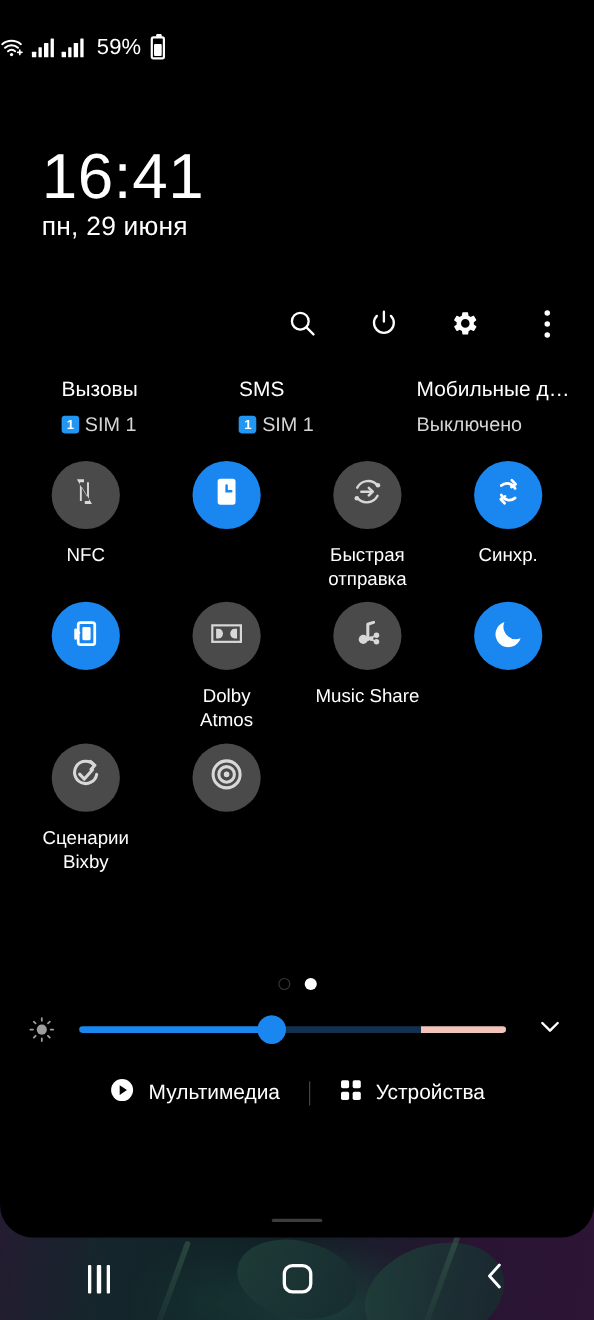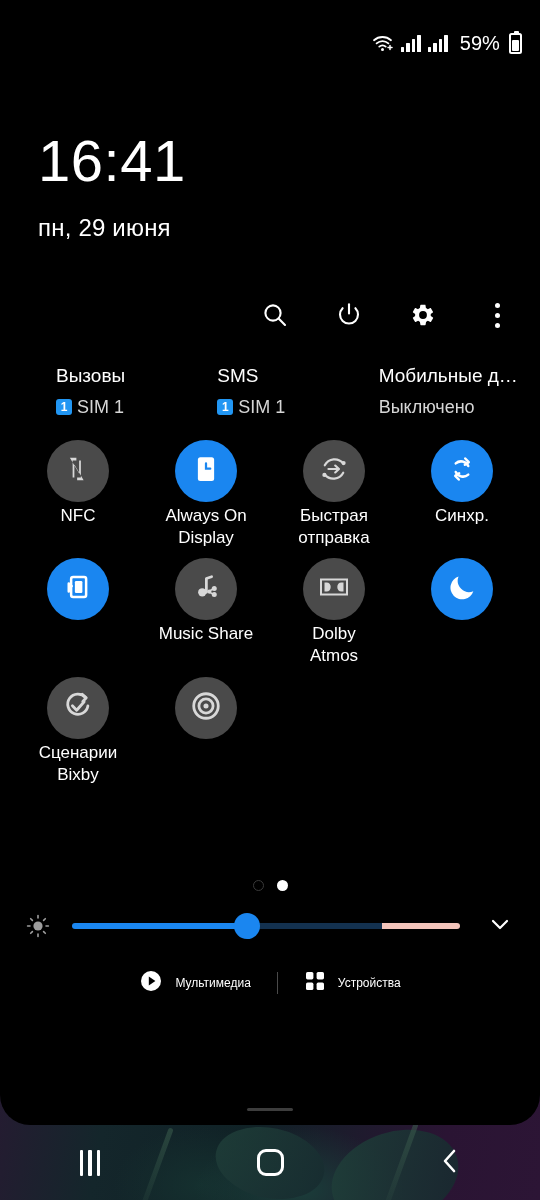--- a/index.html
+++ b/index.html
@@ -38,21 +38,21 @@
     position:absolute; left:0; top:0; width:540px; height:1125px;
     background:#000;
     border-bottom-left-radius:30px;
     border-bottom-right-radius:30px;
     overflow:hidden;
   }
 
   
   #statusbar {
     height:86px; display:flex; align-items:center;
-    justify-content:flex-end; padding:0 18px 0 0; gap:7px;
+    justify-content:flex-start; padding:0 18px 0 0; gap:7px;
   }
   .sb-icon { display:flex; align-items:flex-end; }
   .bars { display:flex; align-items:flex-end; gap:2px; height:17px; }
   .bars i { display:block; width:3.5px; background:#fff; border-radius:.5px; }
   .bars i:nth-child(1){height:5px;} .bars i:nth-child(2){height:9px;}
   .bars i:nth-child(3){height:13px;} .bars i:nth-child(4){height:17px;}
   #battery-text { color:#fff; font-size:20px; letter-spacing:.1px; margin-left:5px; }
   #battery-icon {
     width:13px; height:21px; border:2px solid #fff; border-radius:2.5px;
     position:relative; margin-left:2px;
@@ -66,21 +66,21 @@
     height:59%; background:#fff; border-radius:1px;
   }
 
   
   #clock-area { padding:46px 0 0 38px; }
   #clock-time {
     color:#fff; font-size:58px; font-weight:300; line-height:1;
     letter-spacing:.5px;
   }
   #clock-date {
-    color:#fff; font-size:24px; font-weight:400; margin-top:24px;
+    color:#fff; font-size:24px; font-weight:400; margin-top:3px;
     letter-spacing:.2px;
   }
 
   
   #toolbar {
     display:flex; justify-content:flex-end; align-items:center;
     gap:40px; padding:56px 26px 0 0;
   }
   .tb-btn {
     width:34px; height:34px; display:flex; align-items:center; justify-content:center;
@@ -111,21 +111,21 @@
     row-gap:10px; padding:22px 14px 0 14px;
   }
   .tile { display:flex; flex-direction:column; align-items:center; cursor:pointer; }
   .tile-circle {
     width:62px; height:62px; border-radius:50%;
     display:flex; align-items:center; justify-content:center;
   }
   .tile-circle.on  { background:#1a86f0; }
   .tile-circle.off { background:#4a4a4a; }
   .tile-label {
-    margin-top:3px; color:#fff; font-size:17px; line-height:1.28;
+    margin-top:13px; color:#fff; font-size:17px; line-height:1.28;
     text-align:center; width:112px; white-space:pre-line;
   }
 
   
   #pager { display:flex; justify-content:center; gap:13px; padding:95px 0 0 0; }
   .dot { width:11px; height:11px; border-radius:50%; }
   .dot.inactive { background:transparent; border:1.5px solid #3a3a3a; }
   .dot.active { background:#fff; }
 
   
@@ -149,21 +149,21 @@
     background:#1a86f0; border-radius:50%;
   }
   #brightness-expand { width:44px; display:flex; justify-content:center; flex:none; cursor:pointer; }
 
   
   #bottom-actions {
     display:flex; align-items:center; justify-content:center;
     gap:0; padding:28px 0 0 0;
   }
   .ba-item { display:flex; align-items:center; gap:12px; cursor:pointer; padding:0 26px; }
-  .ba-label { color:#fff; font-size:12px; }
+  .ba-label { color:#fff; font-size:19px; }
   .ba-divider { width:1px; height:22px; background:#4a4a4a; }
 
   #panel-handle {
     position:absolute; left:50%; transform:translateX(-50%);
     bottom:14px; width:46px; height:3px; border-radius:2px; background:#3d3d3d;
   }
 
   
   #navbar {
     position:absolute; left:0; bottom:0; width:540px; height:75px;
@@ -288,22 +288,20 @@
 
     <div class="tile">
       <div class="tile-circle on">
         <span>
           <svg width="30" height="30" viewBox="0 0 24 24">
             <rect x="5.5" y="2.5" width="13" height="19" rx="2" fill="#fff"></rect>
             <path d="M12 7.5v4.2h3.4" stroke="#1a86f0" stroke-width="1.8" fill="none" stroke-linecap="round"></path>
           </svg>
         </span>
       </div>
-      <div class="tile-label">Always On
-Display</div>
     </div>
 
     <div class="tile">
       <div class="tile-circle off">
         <span>
           <svg width="32" height="32" viewBox="0 0 26 26">
             <path d="M20.5 8.5A9 9 0 0 0 5.5 10" stroke="#d8d8d8" stroke-width="1.8" fill="none" stroke-linecap="round"></path>
             <path d="M5.5 17.5a9 9 0 0 0 15-1.5" stroke="#d8d8d8" stroke-width="1.8" fill="none" stroke-linecap="round"></path>
             <circle cx="20.8" cy="8.2" r="1.7" fill="#d8d8d8"></circle>
             <circle cx="5.2" cy="17.8" r="1.7" fill="#d8d8d8"></circle>
@@ -338,45 +336,45 @@
             <rect x="9.5" y="7.2" width="6" height="9.6" rx="1" fill="#fff"></rect>
             <path d="M4.6 15.5 V9.2 l2.4 2.2" stroke="#fff" stroke-width="2" fill="none" stroke-linecap="round" stroke-linejoin="round"></path>
           </svg>
         </span>
       </div>
     </div>
 
     <div class="tile">
       <div class="tile-circle off">
         <span>
+          <svg width="32" height="24" viewBox="0 0 32 24">
+            <rect x="3" y="4.5" width="26" height="15" stroke="#d8d8d8" stroke-width="2" fill="none"></rect>
+            <path d="M6.5 7.5h2.2c2.4 0 4 1.9 4 4.5s-1.6 4.5-4 4.5H6.5z" fill="#d8d8d8"></path>
+            <path d="M25.5 7.5h-2.2c-2.4 0-4 1.9-4 4.5s1.6 4.5 4 4.5h2.2z" fill="#d8d8d8"></path>
+          </svg>
+        </span>
+      </div>
+      <div class="tile-label">Dolby
+Atmos</div>
+    </div>
+
+    <div class="tile">
+      <div class="tile-circle off">
+        <span>
           <svg width="30" height="30" viewBox="0 0 24 24">
             <circle cx="9" cy="16.2" r="3.3" fill="#d8d8d8"></circle>
             <path d="M12.3 16.2V5.2l4.2-1.4" stroke="#d8d8d8" stroke-width="2.2" fill="none" stroke-linecap="round" stroke-linejoin="round"></path>
             <circle cx="18.6" cy="13.2" r="2" fill="#d8d8d8"></circle>
             <circle cx="14.6" cy="15.6" r="1.7" fill="#d8d8d8"></circle>
             <circle cx="18.6" cy="18" r="2" fill="#d8d8d8"></circle>
             <path d="M14.8 15.2 17.6 13.6M14.8 16.2 17.6 17.6" stroke="#d8d8d8" stroke-width="1.3"></path>
           </svg>
         </span>
       </div>
       <div class="tile-label">Music Share</div>
-    </div>
-
-    <div class="tile">
-      <div class="tile-circle off">
-        <span>
-          <svg width="32" height="24" viewBox="0 0 32 24">
-            <rect x="3" y="4.5" width="26" height="15" stroke="#d8d8d8" stroke-width="2" fill="none"></rect>
-            <path d="M6.5 7.5h2.2c2.4 0 4 1.9 4 4.5s-1.6 4.5-4 4.5H6.5z" fill="#d8d8d8"></path>
-            <path d="M25.5 7.5h-2.2c-2.4 0-4 1.9-4 4.5s1.6 4.5 4 4.5h2.2z" fill="#d8d8d8"></path>
-          </svg>
-        </span>
-      </div>
-      <div class="tile-label">Dolby
-Atmos</div>
     </div>
 
     <div class="tile">
       <div class="tile-circle on">
         <span>
           <svg width="32" height="32" viewBox="0 0 24 24">
             <path fill="#fff" d="M20.5 15.2A8.6 8.6 0 0 1 9.4 4.1a8.8 8.8 0 1 0 11.1 11.1z"></path>
           </svg>
         </span>
       </div>

